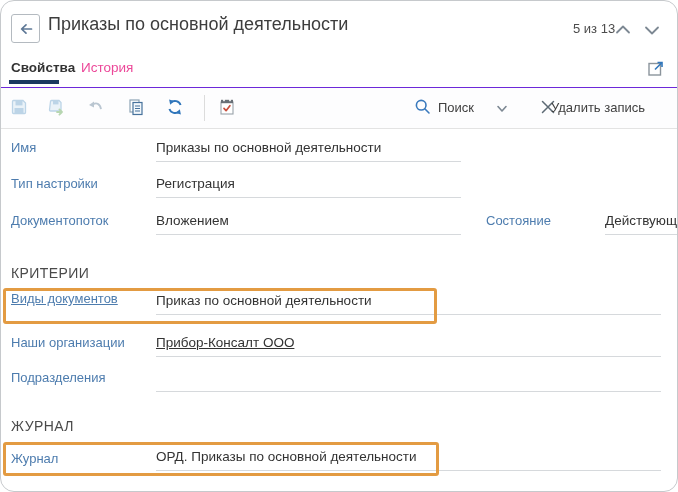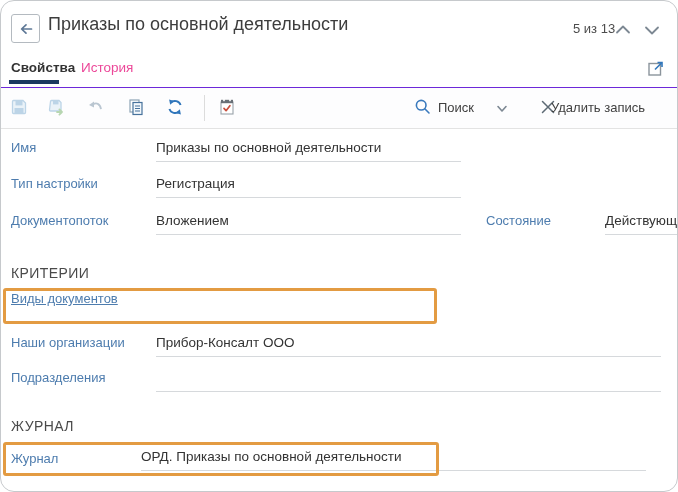--- a/index.html
+++ b/index.html
@@ -181,28 +181,29 @@
 
   <div class="fld-label" style="top:212px;">Документопоток</div>
   <div class="fld-value" style="left:155px;top:212px;width:305px;">Вложением</div>
 
   <div class="fld-label" style="left:485px;top:212px;">Состояние</div>
   <div class="fld-value" style="left:604px;top:212px;width:106px;">Действующая</div>
 
   <div class="section-h" style="top:264px;">КРИТЕРИИ</div>
 
   <div class="fld-label" style="top:290px;text-decoration:underline;">Виды документов</div>
+  <div class="fld-value" style="left:155px;top:292px;width:505px;">Приказ по основной деятельности</div>
 
   <div class="fld-label" style="top:334px;">Наши организации</div>
-  <div class="fld-value" style="left:155px;top:334px;width:505px;">Прибор-Консалт ООО</div>
+  <div class="fld-value" style="left:155px;top:334px;width:505px;text-decoration:underline;">Прибор-Консалт ООО</div>
 
   <div class="fld-label" style="top:369px;">Подразделения</div>
   <div class="fld-value" style="left:155px;top:369px;width:505px;"></div>
 
   <div class="section-h" style="top:417px;">ЖУРНАЛ</div>
 
   <div class="fld-label" style="top:450px;">Журнал</div>
-  <div class="fld-value" style="left:140px;top:448px;width:505px;">ОРД. Приказы по основной деятельности</div>
+  <div class="fld-value" style="left:155px;top:448px;width:505px;">ОРД. Приказы по основной деятельности</div>
 
   <div class="hl-box" style="left:2px;top:287px;width:428px;height:30px;"></div>
   <div class="hl-box" style="left:2px;top:441px;width:430px;height:28px;"></div>
 
 </div>
 
 </body></html>

